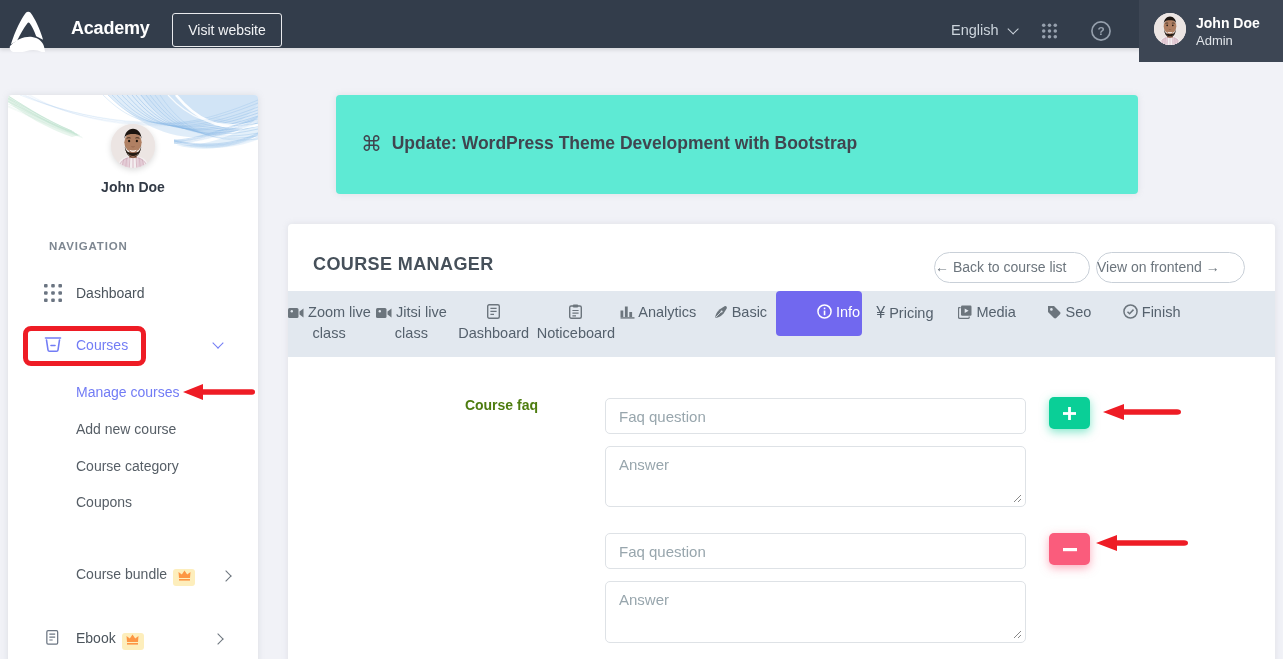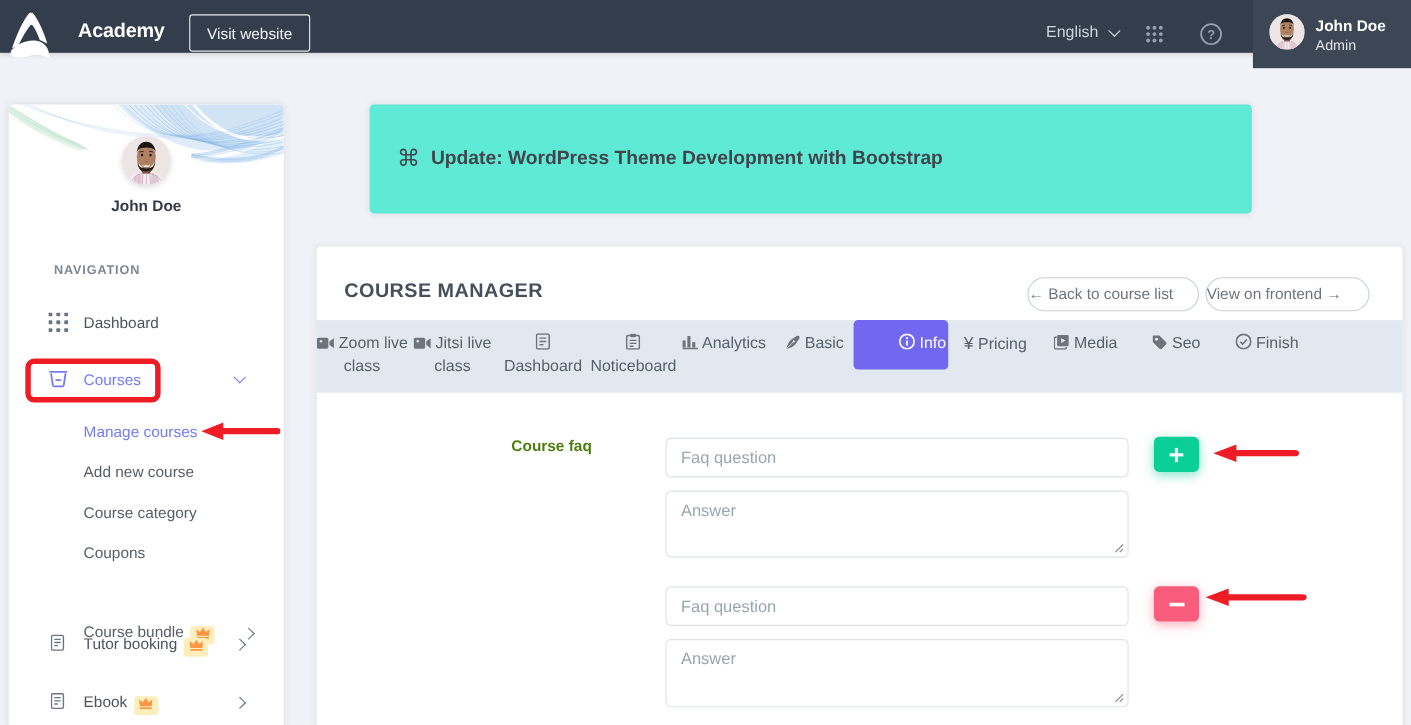--- a/index.html
+++ b/index.html
@@ -195,33 +195,20 @@
   <div class="subitem" style="top:399px;">Coupons</div>
   <div class="subitem" style="top:436px;margin-top:35px;">Course bundle<span class="crown">
       <svg width="13" height="11" viewBox="0 0 13 11" style="vertical-align:1px;">
           <path d="M1 8 L0.5 2 L3.8 4.5 L6.5 0.5 L9.2 4.5 L12.5 2 L12 8 Z" fill="#fd9644"></path>
           <rect x="1" y="9" width="11" height="1.6" fill="#fd9644"></rect>
         </svg>
     </span>
     <span class="chev-r" style="left:146px; top:6px;"></span>
   </div>
 
-  <div class="navitem" style="top:480px;">
-    <svg class="ico" viewBox="0 0 18 18" style="left:38px; width:15px; height:17px;">
-      <rect x="1" y="0.8" width="13" height="16" rx="1.5" fill="none" stroke="#6b7582" stroke-width="1.5"></rect>
-      <path d="M4 5 h7 M4 8.5 h7 M4 12 h4" stroke="#6b7582" stroke-width="1.4"></path>
-    </svg>
-    <span class="txt">Tutor booking<span class="crown">
-      <svg width="13" height="11" viewBox="0 0 13 11" style="vertical-align:1px;">
-            <path d="M1 8 L0.5 2 L3.8 4.5 L6.5 0.5 L9.2 4.5 L12.5 2 L12 8 Z" fill="#fd9644"></path>
-            <rect x="1" y="9" width="11" height="1.6" fill="#fd9644"></rect>
-          </svg>
-    </span></span>
-    <span class="chev-r" style="left:206px; top:7px;"></span>
-  </div>
 
   <div class="navitem" style="top:533px;padding-left:35px;">
     <svg class="ico" viewBox="0 0 18 18" style="left:38px; width:15px; height:17px;">
       <rect x="1" y="0.8" width="13" height="16" rx="1.5" fill="none" stroke="#6b7582" stroke-width="1.5"></rect>
       <path d="M4 5 h7 M4 8.5 h7 M4 12 h4" stroke="#6b7582" stroke-width="1.4"></path>
     </svg>
     <span class="txt">Ebook<span class="crown">
       <svg width="13" height="11" viewBox="0 0 13 11" style="vertical-align:1px;">
             <path d="M1 8 L0.5 2 L3.8 4.5 L6.5 0.5 L9.2 4.5 L12.5 2 L12 8 Z" fill="#fd9644"></path>
             <rect x="1" y="9" width="11" height="1.6" fill="#fd9644"></rect>

